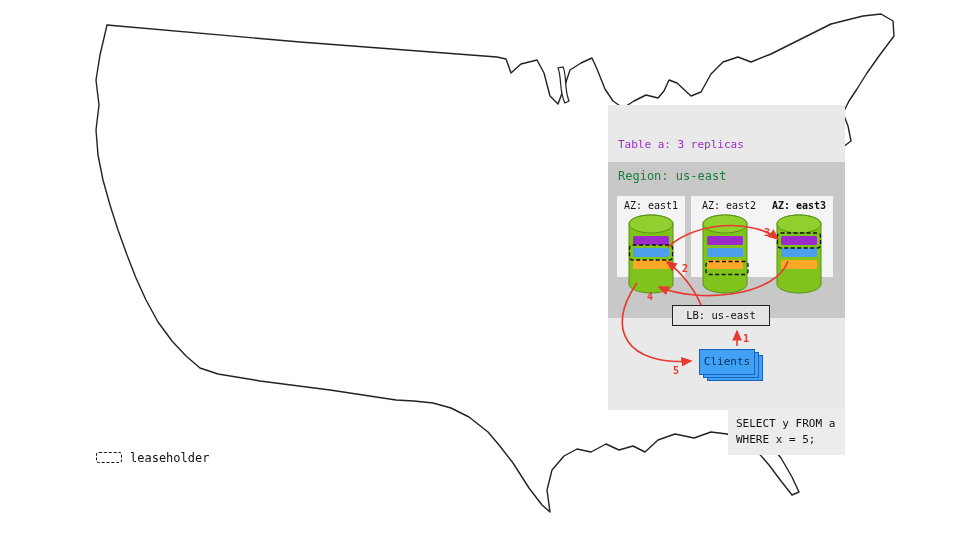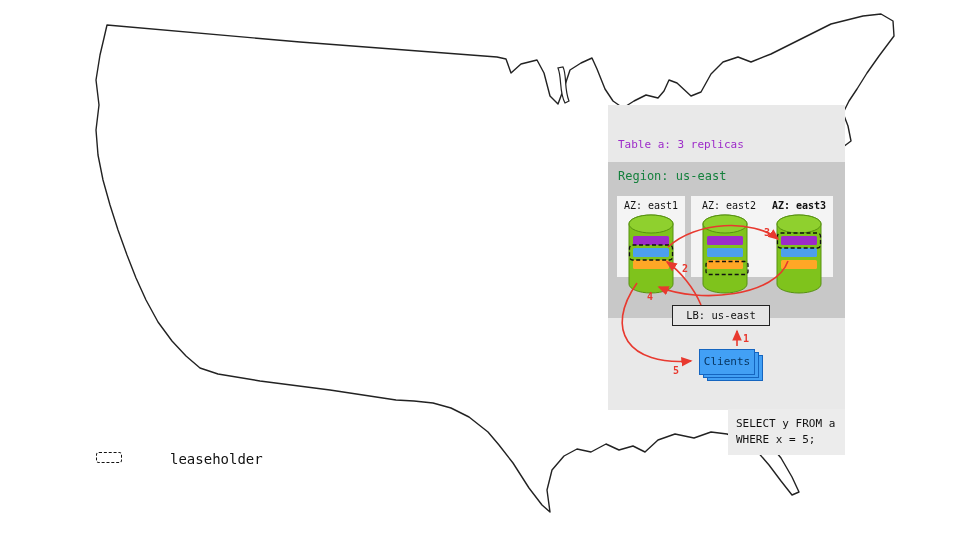--- a/index.html
+++ b/index.html
@@ -28,21 +28,21 @@
       box-sizing:border-box;}
   .cl-b2{left:707px;top:355px;z-index:4;}
   .cl-b1{left:703px;top:352px;z-index:5;}
   .cl-front{left:699px;top:349px;z-index:6;font-size:11px;line-height:24px;
             text-align:center;color:#06335e;}
   .sql-box{left:728px;top:409px;width:117px;height:46px;background:#ececec;
            box-sizing:border-box;padding:7px 8px;font-size:11px;line-height:16px;
            color:#111;z-index:2;white-space:pre;}
   .lh-swatch{left:96px;top:452px;width:26px;height:11px;border:1.5px dashed #111;
              border-radius:3px;box-sizing:border-box;z-index:2;background:#fff;}
-  .lh-label{left:130px;top:451px;font-size:14px;color:#111;z-index:2;margin-left:40px;}
+  .lh-label{left:130px;top:451px;font-size:12px;color:#111;z-index:2;}
   #arrow-layer{left:0;top:0;width:960px;height:540px;z-index:20;pointer-events:none;}
   .flow-num{font-family:"DejaVu Sans Mono",monospace;font-size:10px;font-weight:bold;}
 </style>
 </head>
 <body>
 
 <svg id="map-layer" class="abs" viewBox="0 0 960 540" xmlns="http://www.w3.org/2000/svg">
   <path fill="#ffffff" stroke="#222222" stroke-width="1.4" stroke-linejoin="round" d="M107,25 L300,42 L497,57 L506,59 L511,73 L521,64 L537,60 L544,73 L550,96
            L558,104 L564,88 L570,70 L581,63 L592,58 L597,69 L605,89 L613,101 L623,108
            L634,101 L646,95 L658,98 L664,91 L669,80 L677,83 L691,96 L701,92 L711,74

